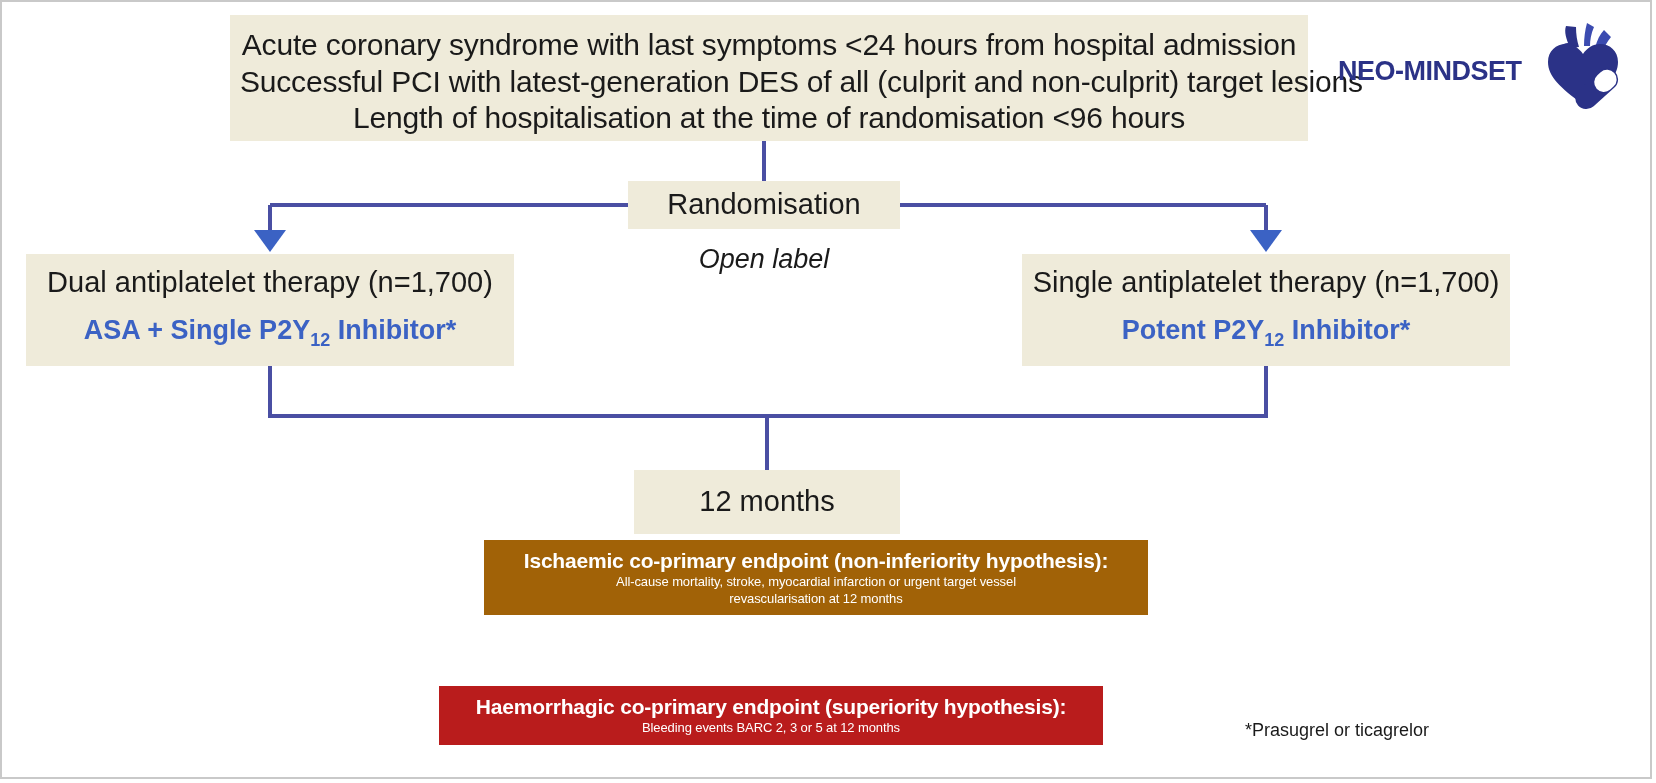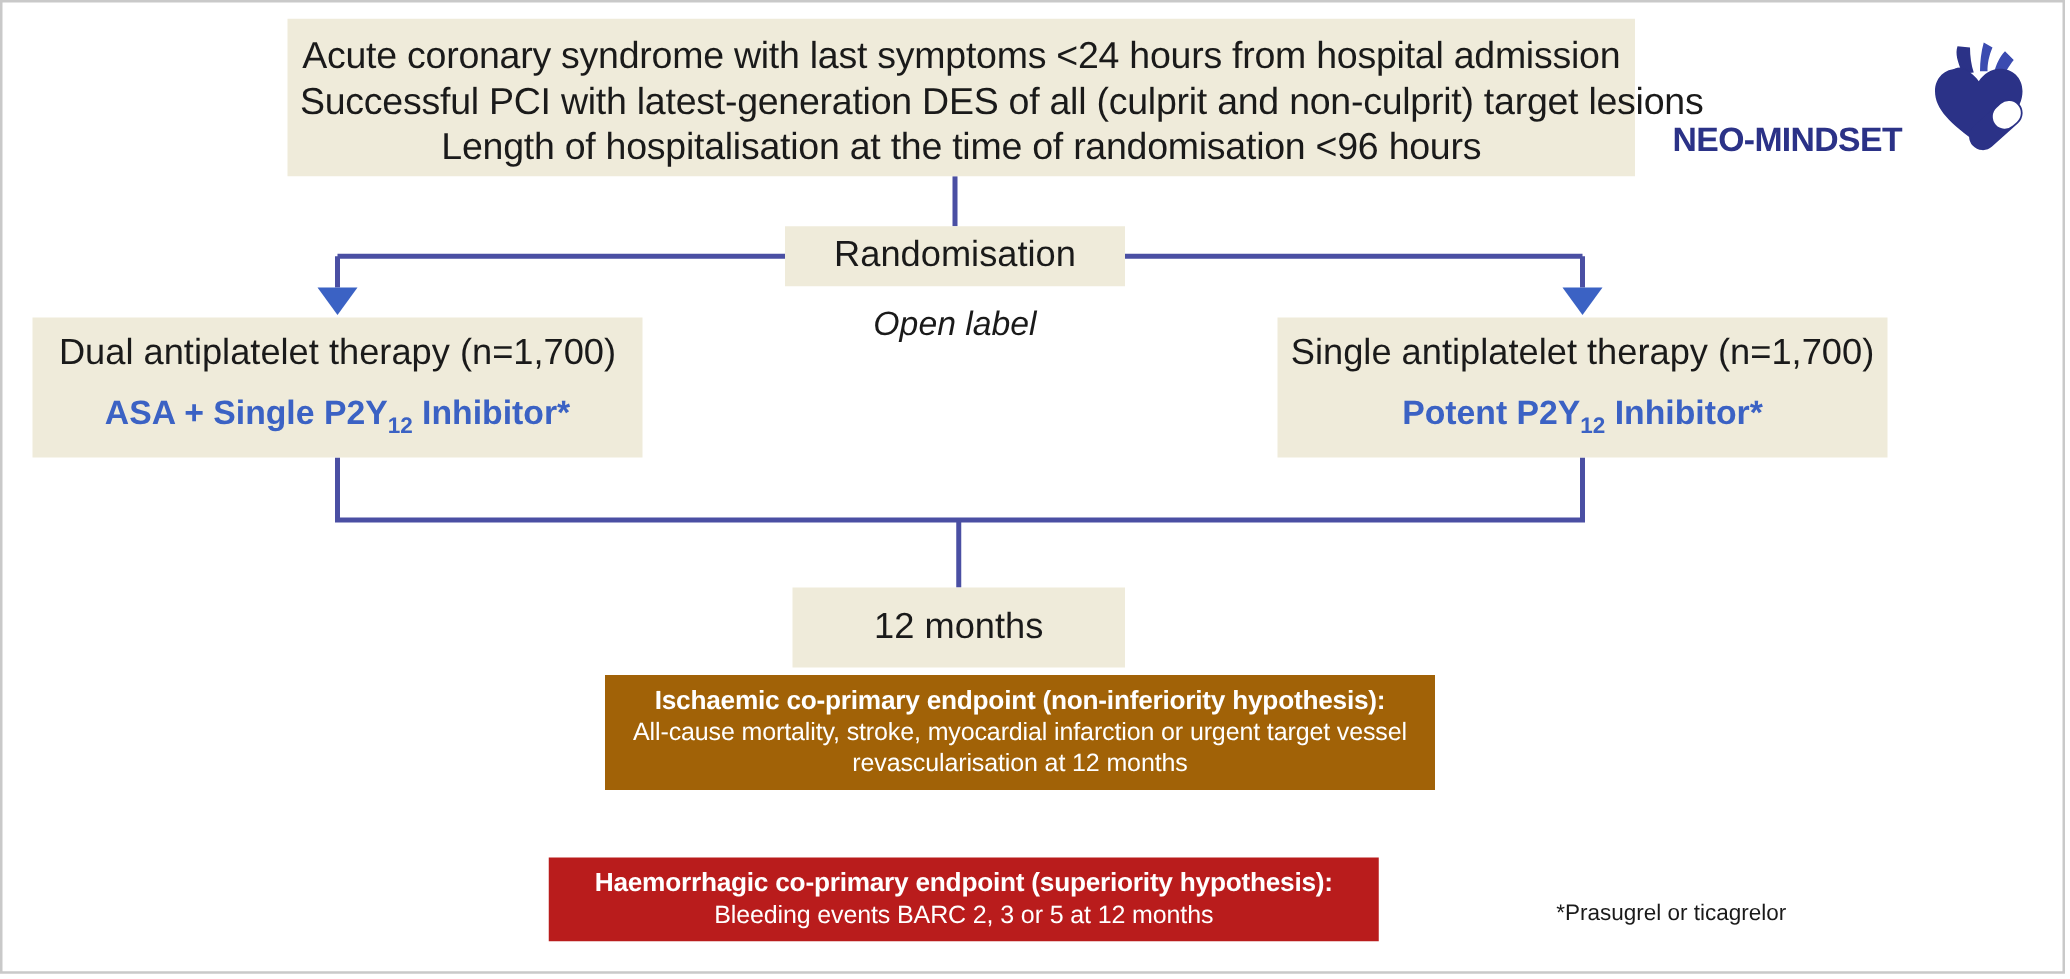--- a/index.html
+++ b/index.html
@@ -35,21 +35,21 @@
     padding:8px 10px 0 10px;
     font-size:30px;
     letter-spacing:-0.2px;
     display:flex;flex-direction:column;justify-content:center;
   }
   #top-box div{white-space:nowrap;}
 
   
   #logo-wrap{
     position:absolute;left:1336px;top:38px;width:300px;height:88px;
-    display:flex;align-items:flex-end;
+    display:flex;align-items:flex-start;
   }
   #logo-text{
     font-size:27px;font-weight:bold;color:#2b3287;
     letter-spacing:-0.5px;
     margin-top:16px;
   }
   #logo-mark{
     margin-left:18px;margin-top:-22px;
   }
 
@@ -89,21 +89,21 @@
   .endpoint{
     position:absolute;left:437px;width:664px;
     box-sizing:border-box;
     color:#ffffff;text-align:center;
     padding:8px 14px 9px 14px;
     line-height:1.2;
   }
   #endpoint-ischaemic{top:538px;background:#a16207;margin-left:45px;}
   #endpoint-haemorrhagic{top:684px;background:#b91c1c;}
   .ep-head{font-size:21px;font-weight:bold;letter-spacing:-0.2px;}
-  .ep-body{font-size:20px;letter-spacing:-0.1px;margin-top:1px;}
+  .ep-body{font-size:13px;letter-spacing:-0.1px;margin-top:1px;}
 
   
   #footnote{
     position:absolute;left:1243px;top:718px;
     font-size:18px;color:#1a1a1a;white-space:nowrap;
   }
 
   
   #wires{position:absolute;left:0;top:0;width:1652px;height:779px;}
 </style>

